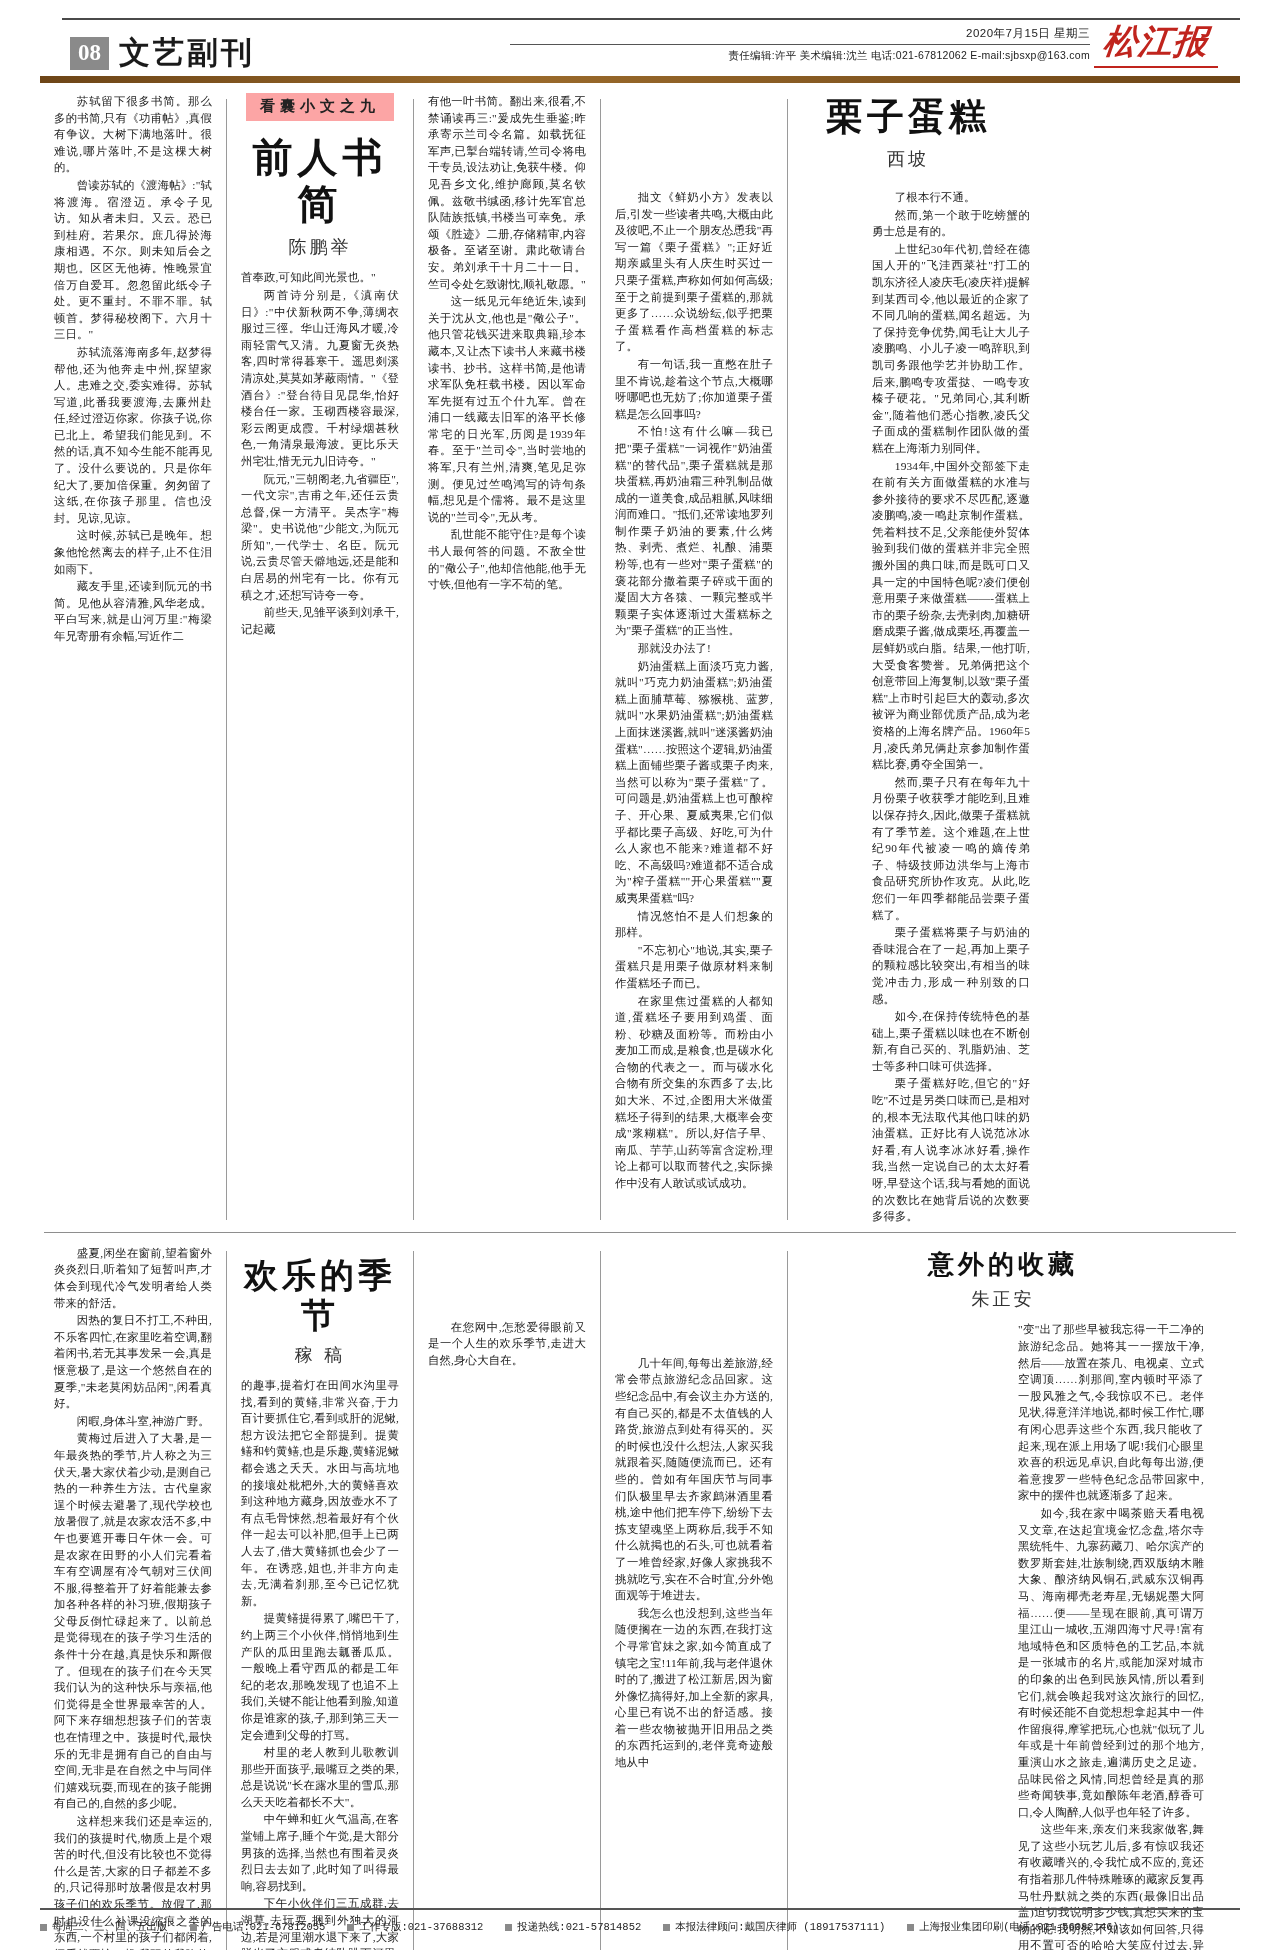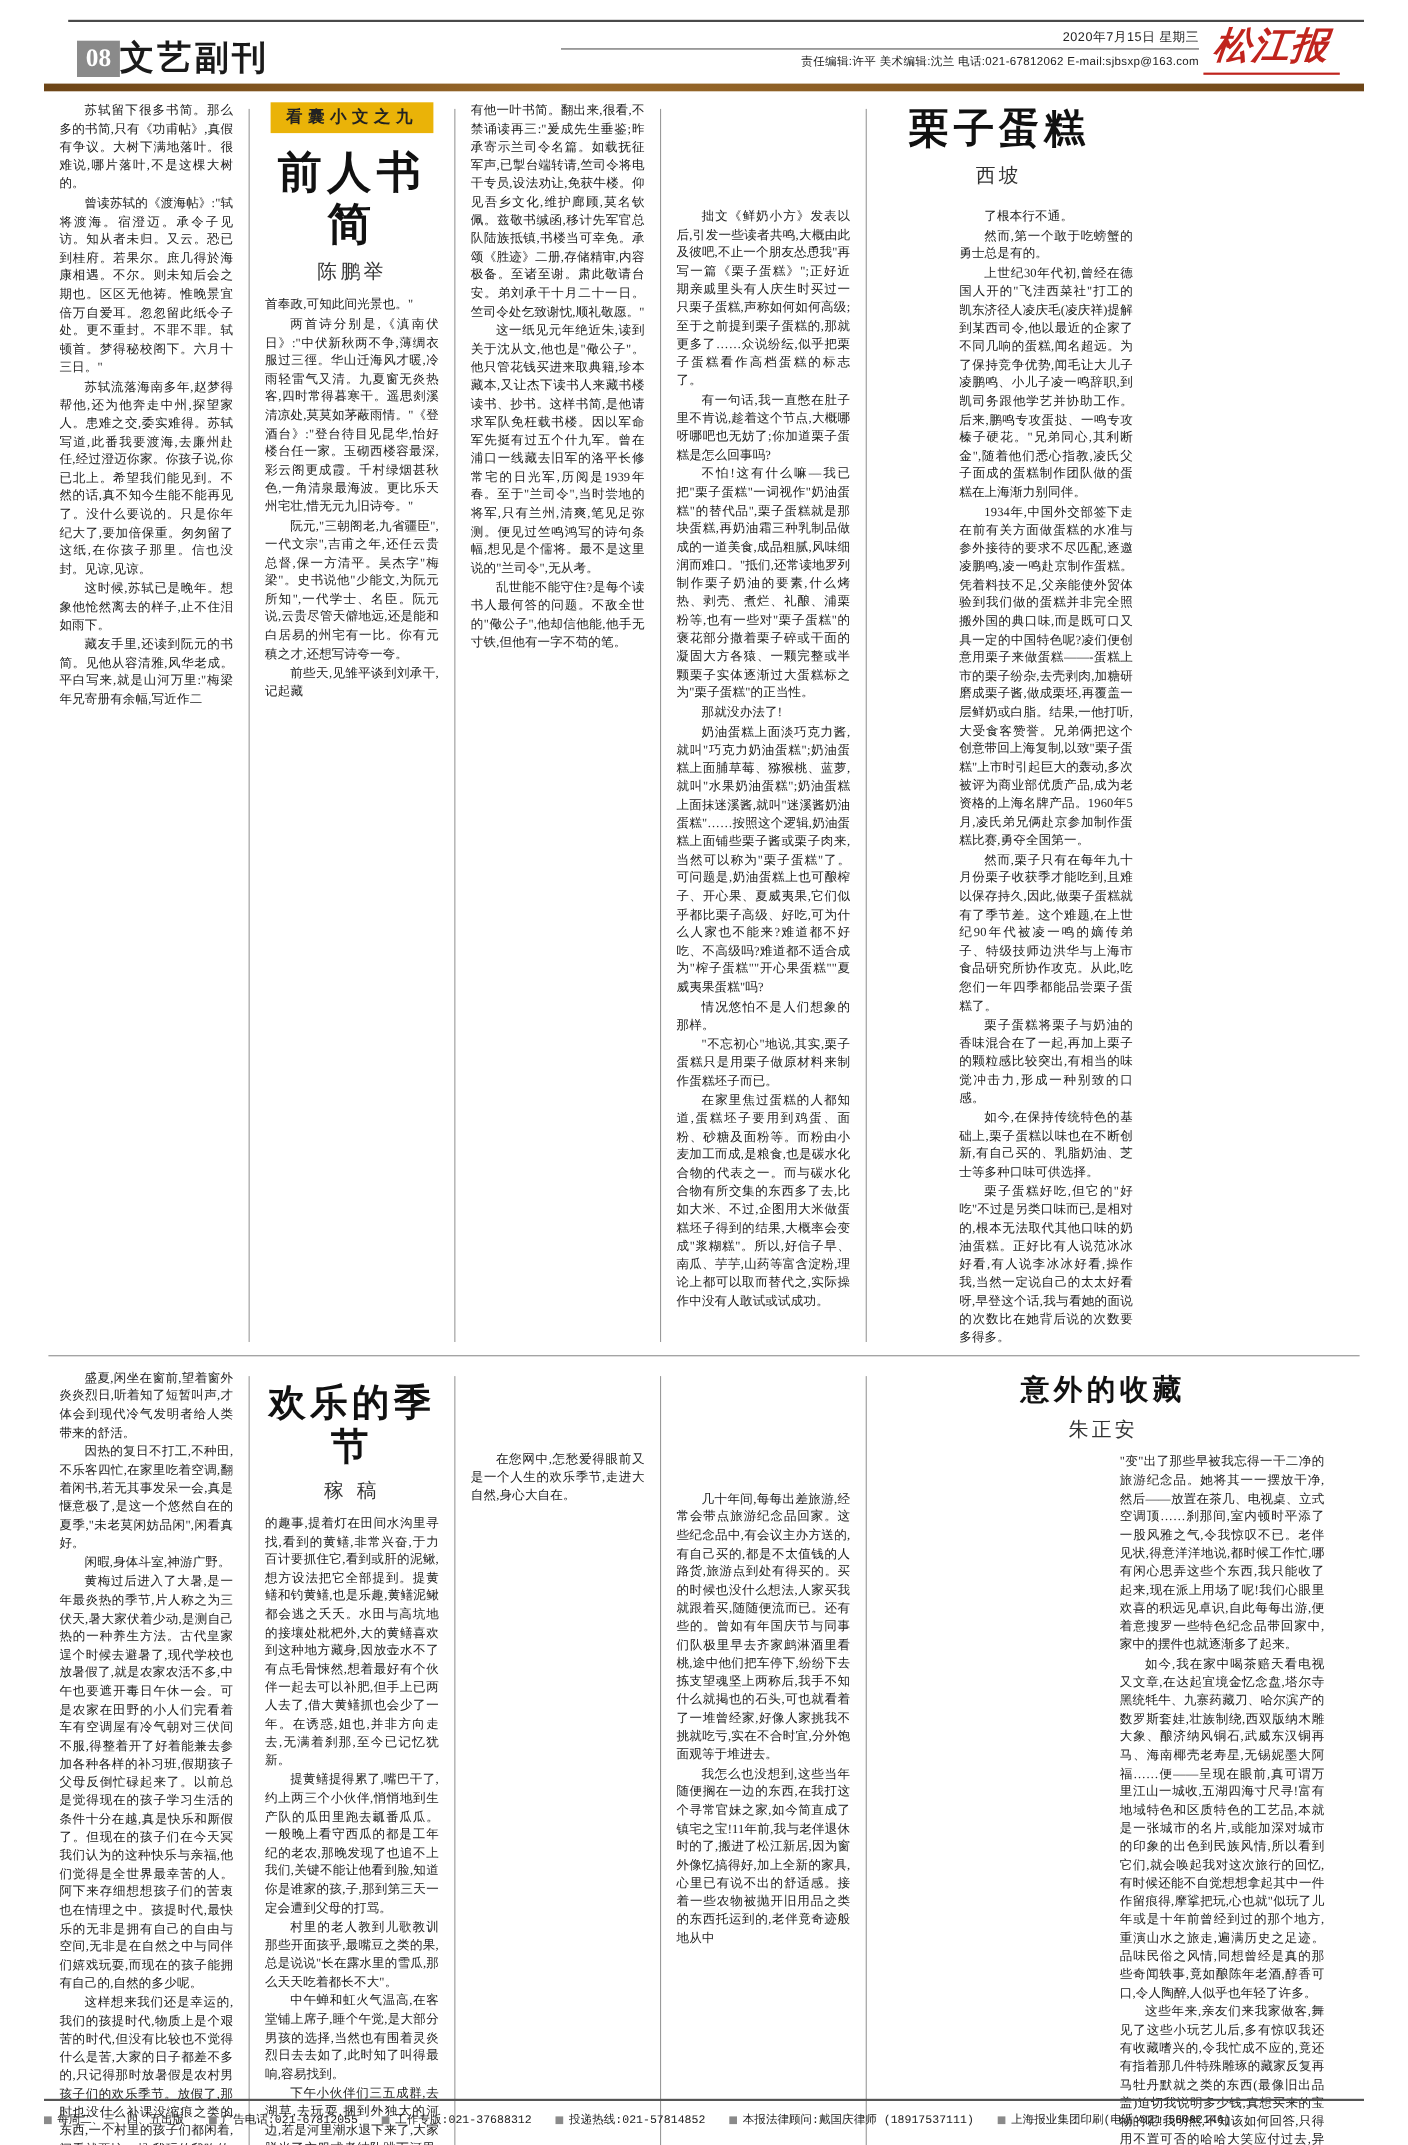--- a/index.html
+++ b/index.html
@@ -7,21 +7,21 @@
   body {
     width:1280px; height:1950px;
     font-family:"Liberation Serif","DejaVu Serif",serif;
     color:#1a1a1a; position:relative; overflow:hidden;
   }
   .page { width:1280px; height:1950px; padding:0 40px; position:relative; }
 
   
   .masthead { position:relative; height:72px; }
   .rule-top { position:absolute; left:22px; right:0; top:18px; height:2px; background:#4a4a4a; }
-  .folio-wrap { position:absolute; left:30px; top:32px; display:flex; align-items:center; }
+  .folio-wrap { position:absolute; left:30px; top:32px; display:flex; align-items:center; gap:10px; }
   .folio-num {
     background:#8a8a8a; color:#fff; font-family:"Liberation Serif",serif;
     font-weight:bold; font-size:23px; line-height:30px; padding:1px 8px 2px; letter-spacing:0px;
   }
   .folio-name {
     font-family:"DejaVu Serif",serif; font-weight:bold; font-size:31px;
     letter-spacing:3px; color:#1a1a1a;
   }
   .mast-right { position:absolute; right:150px; top:26px; width:580px; text-align:right; }
   .mast-date { font-size:11.5px; color:#222; letter-spacing:.5px; margin-bottom:3px; font-family:"Liberation Sans",sans-serif;}
@@ -47,21 +47,21 @@
   
   p.body {
     font-family:"Liberation Serif","DejaVu Serif",serif;
     font-size:11.4px; line-height:16.6px; text-align:justify;
     text-indent:2em; color:#212121; letter-spacing:.15px;
     margin-bottom:1px;
   }
   p.body.noind { text-indent:0; }
 
   .kicker {
-    display:inline-block; background:#eab308; color:#222;
+    display:inline-block; background:#fca5a5; color:#222;
     font-family:"DejaVu Serif",serif; font-size:15px; font-weight:bold;
     letter-spacing:5px; padding:4px 14px 5px; margin:0 auto 6px;
   }
   .kicker-wrap { text-align:center; margin-bottom:6px; }
   .headline {
     text-align:center; font-family:"DejaVu Serif",serif; font-weight:bold;
     font-size:40px; letter-spacing:5px; color:#111; line-height:1.18; margin-bottom:8px;
   }
   .headline.sm { font-size:34px; letter-spacing:4px; }
   .headline.md { font-size:37px; letter-spacing:4px; }

